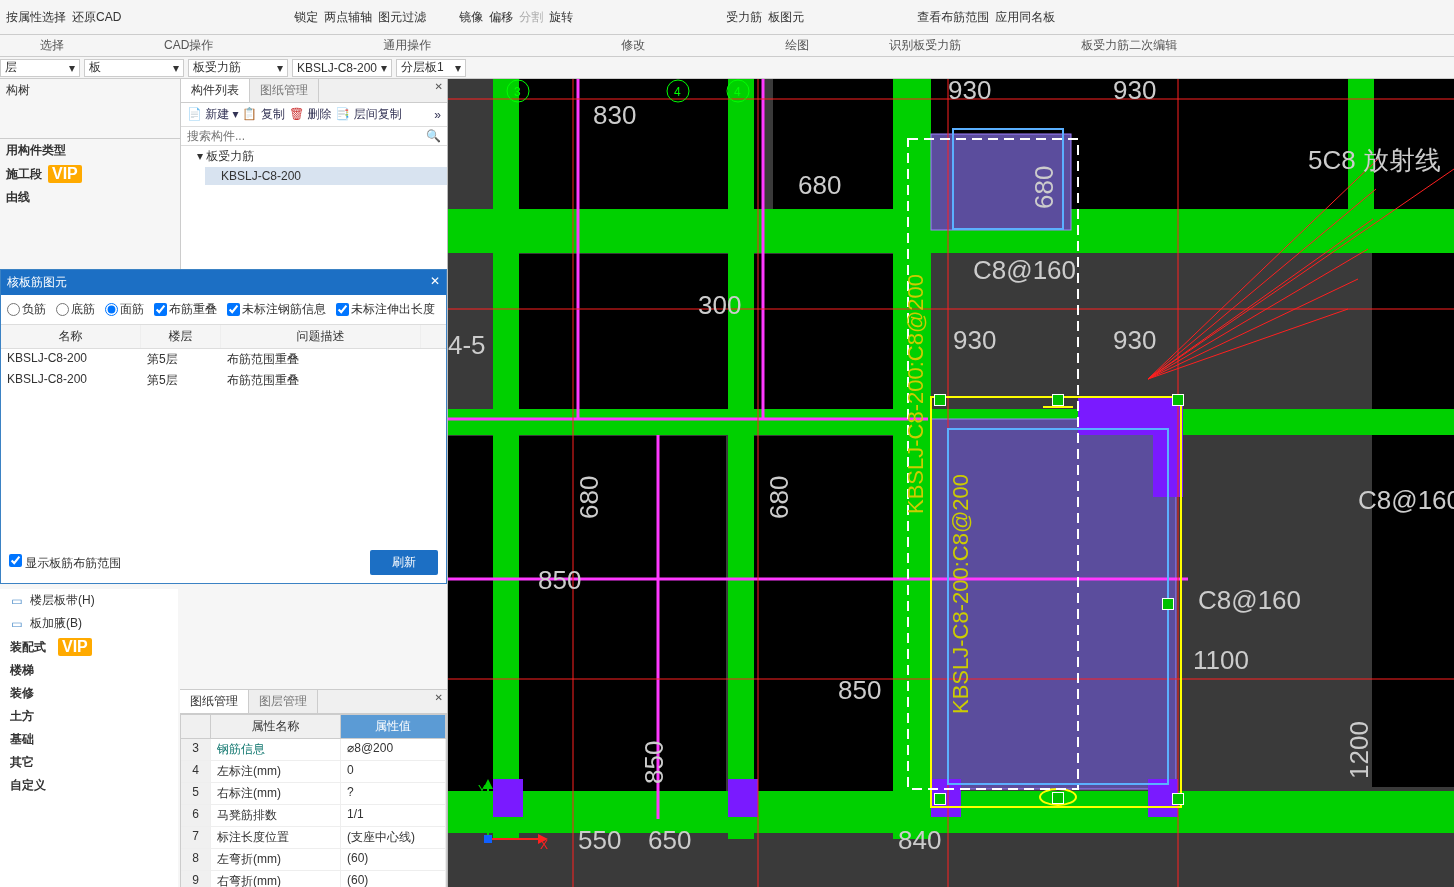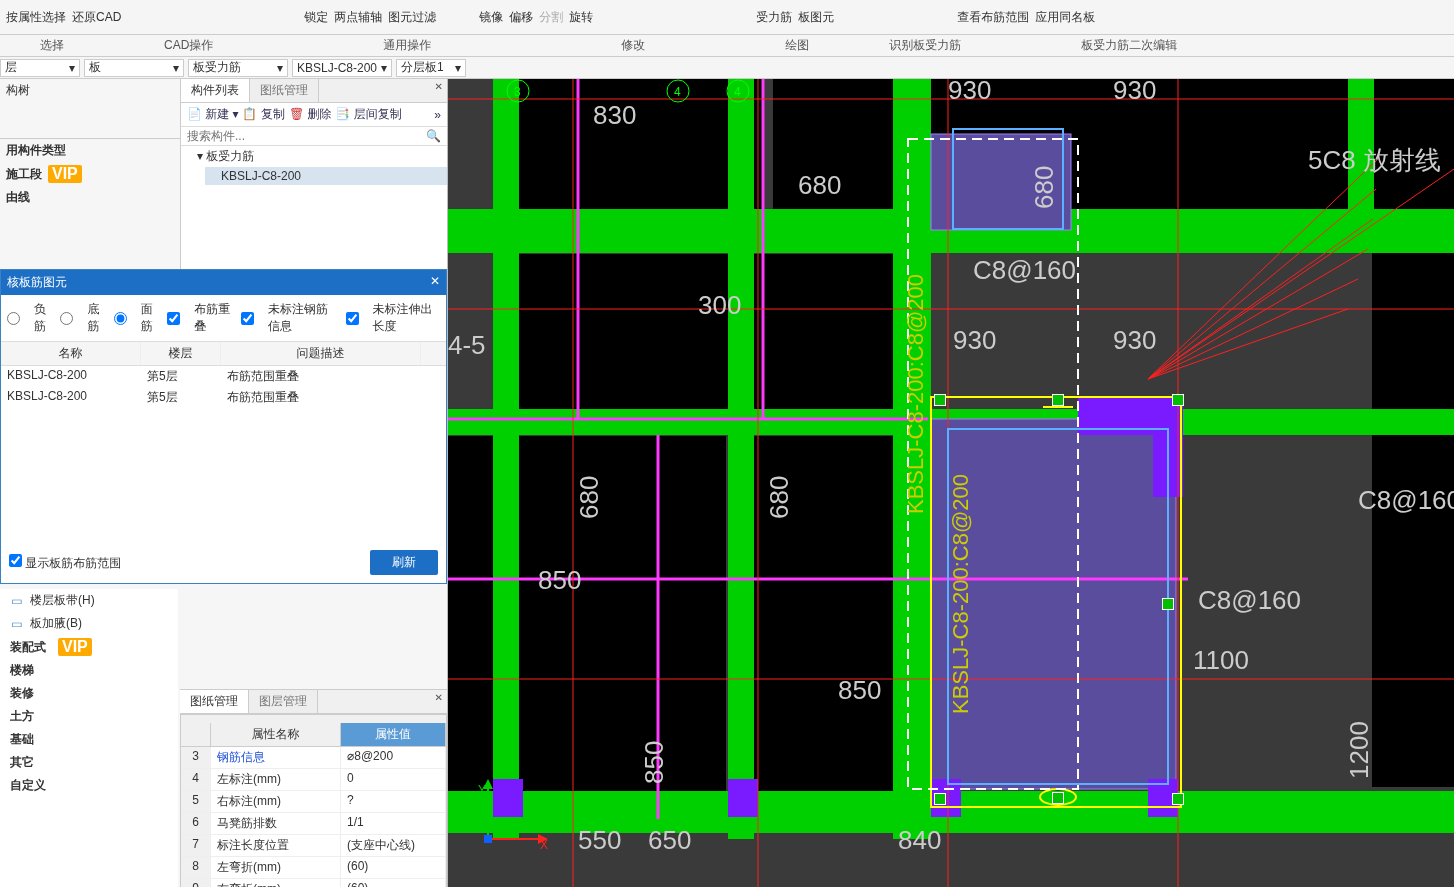--- a/index.html
+++ b/index.html
@@ -1,17 +1,17 @@
 <!DOCTYPE html>
 <html><head>
 <meta charset="utf-8">
 <style>
 * { box-sizing: border-box; margin:0; padding:0; font-family:"Microsoft YaHei",Arial,sans-serif; font-size:12px; }
 body { width:1454px; height:887px; overflow:hidden; background:#fff; color:#333; position:relative; }
-.ribbon { height:35px; background:#f5f5f5; border-bottom:1px solid #ccc; display:flex; align-items:center; padding:0 6px; gap:23px; }
+.ribbon { height:35px; background:#f5f5f5; border-bottom:1px solid #ccc; display:flex; align-items:center; padding:0 6px; gap:13px; }
 .ribbon .grp { display:flex; gap:6px; align-items:center; }
 .ribbon .btn { color:#333; cursor:pointer; }
 .ribbon-labels { height:22px; background:#f5f5f5; border-bottom:1px solid #ccc; display:flex; align-items:center; color:#555; }
 .ribbon-labels span { padding:0 30px; }
 .selectbar { height:22px; background:#f5f5f5; border-bottom:1px solid #ccc; display:flex; align-items:center; gap:4px; }
 .selectbar select, .selectbar .sel { border:1px solid #ccc; height:18px; padding:0 4px; background:#fff; min-width:80px; display:inline-flex; align-items:center; justify-content:space-between; }
 .panel-close { position:absolute; right:4px; top:2px; color:#555; cursor:pointer; font-size:10px; }
 .left-col { position:absolute; left:0; top:79px; width:448px; bottom:0; border-right:1px solid #bbb; display:flex; flex-direction:column; background:#f6f6f6; }
 .nav-tree { position:relative; height:60px; border-bottom:1px solid #ccc; }
 .nav-tree .title { padding:3px 6px; }
@@ -28,43 +28,43 @@
 .tree-node { padding:2px 16px; }
 .tree-node.sel { background:#d8e3f0; margin-left:24px; }
 .common-items { position:absolute; left:0; top:60px; width:178px; }
 .ci-row { padding:3px 6px; font-weight:bold; display:flex; align-items:center;}
 .vip { background:#fa0; color:#fff; font-size:16px; padding:0 4px; margin-left:6px; border-radius:2px; }
 
 .verify { position:absolute; left:0; top:190px; right:0; height:315px; background:#fff; border:1px solid #3b82c4; }
 .verify .hd { background:#1c6fc4; color:#fff; padding:4px 6px; display:flex; justify-content:space-between;gap:40px; }
 .verify .hd .x { color:#fff; cursor:pointer; }
 .verify .filters { padding:6px; display:flex; gap:10px; align-items:center; border-bottom:1px solid #ddd; }
-.verify .filters label { display:flex; align-items:center; gap:14px; }
+.verify .filters label { display:flex; align-items:center; gap:2px; }
 .verify .thead { display:grid; grid-template-columns:140px 80px 200px; border-bottom:1px solid #ddd; background:#f5f5f5; }
 .verify .thead div { padding:3px 6px; text-align:center; border-right:1px solid #eee; }
 .verify .trow { display:grid; grid-template-columns:140px 80px 200px; }
 .verify .trow div { padding:2px 6px; }
 .verify .footer { position:absolute; bottom:8px; left:8px; right:8px; display:flex; justify-content:space-between; align-items:center; }
 .verify .footer button { background:#1c6fc4; color:#fff; border:none; padding:4px 22px; border-radius:2px; }
 
 .lower-tree { position:absolute; left:0; top:510px; width:178px; bottom:0; background:#fff; }
 .lower-tree .item { padding:3px 10px; display:flex; align-items:center; gap:6px; }
 .lower-tree .item.bold { font-weight:bold; }
 .lower-tree .ic { color:#3b82c4; width:14px; text-align:center; }
 
 .prop-wrap { position:absolute; left:180px; right:0; top:610px; bottom:0; background:#fff; border-top:1px solid #ccc; }
 .prop-wrap .tabs { }
 .pg { border:1px solid #ccc; }
 .pg .hdr { display:grid; grid-template-columns:30px 130px 1fr; background:#f0f0f0; }
-.pg .hdr div { padding:3px 6px; text-align:center; border-right:1px solid #ccc; border-bottom:1px solid #ccc;margin-top:8px; }
+.pg .hdr div { padding:3px 6px; text-align:center; border-right:1px solid #ccc; border-bottom:1px solid #ccc; }
 .pg .hdr .valhdr { background:#5b9bd5; color:#fff; }
 .pg .row { display:grid; grid-template-columns:30px 130px 1fr; border-bottom:1px solid #eee; }
 .pg .row div { padding:2px 6px; border-right:1px solid #eee; }
 .pg .row .n { text-align:center; background:#f0f0f0; color:#333; }
-.pg .link { color:#1d4ed8; }
+.pg .link { color:#0f766e; }
 
 .canvas { position:absolute; left:448px; right:0; top:79px; bottom:0; background:#3a3a3a; overflow:hidden; }
 .canvas svg { width:100%; height:100%; }
 .dim-text { fill:#ccc; font-size:26px; font-family:Arial; }
 .dim-text-y { fill:#cc0; font-size:22px; font-family:Arial; }
 .axis-bubble { stroke:#0f0; fill:none; }
 .blueplate { fill:#5b4d9d; stroke:#a080ff; }
 .gh { position:absolute; width:12px; height:12px; background:#00c000; border:1px solid #fff; transform:translate(-50%,-50%); }
 </style>
 </head>

